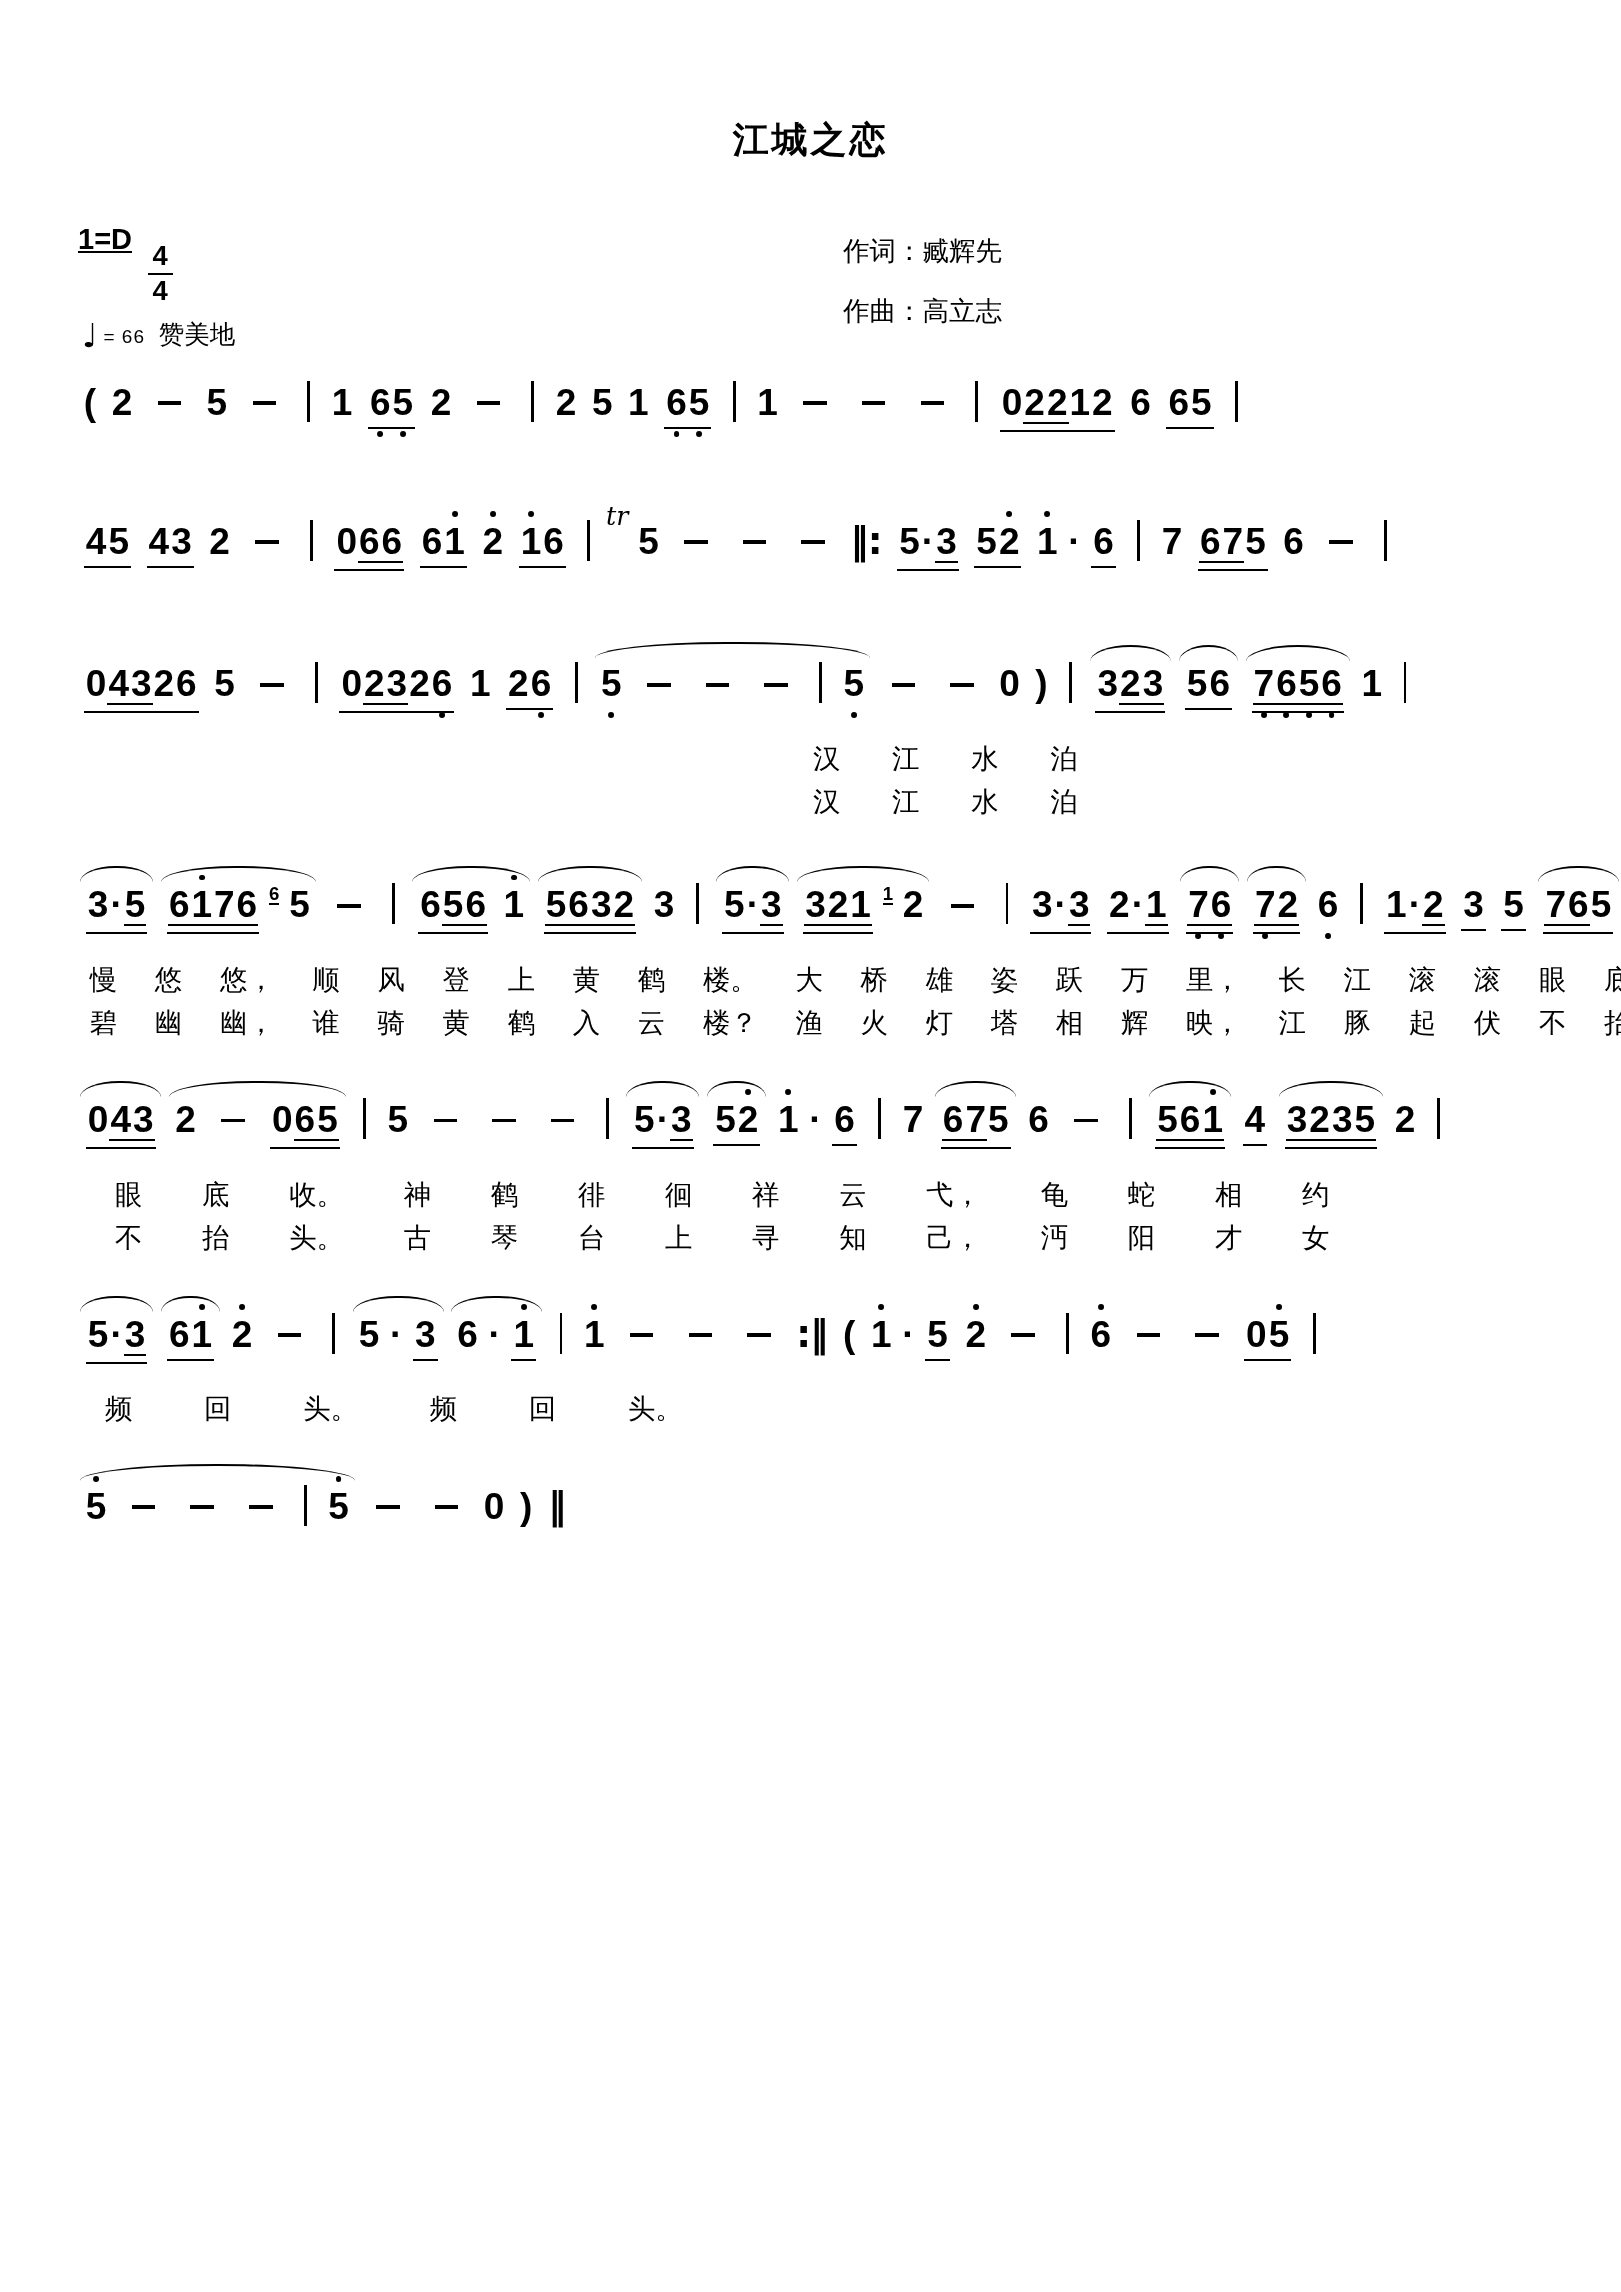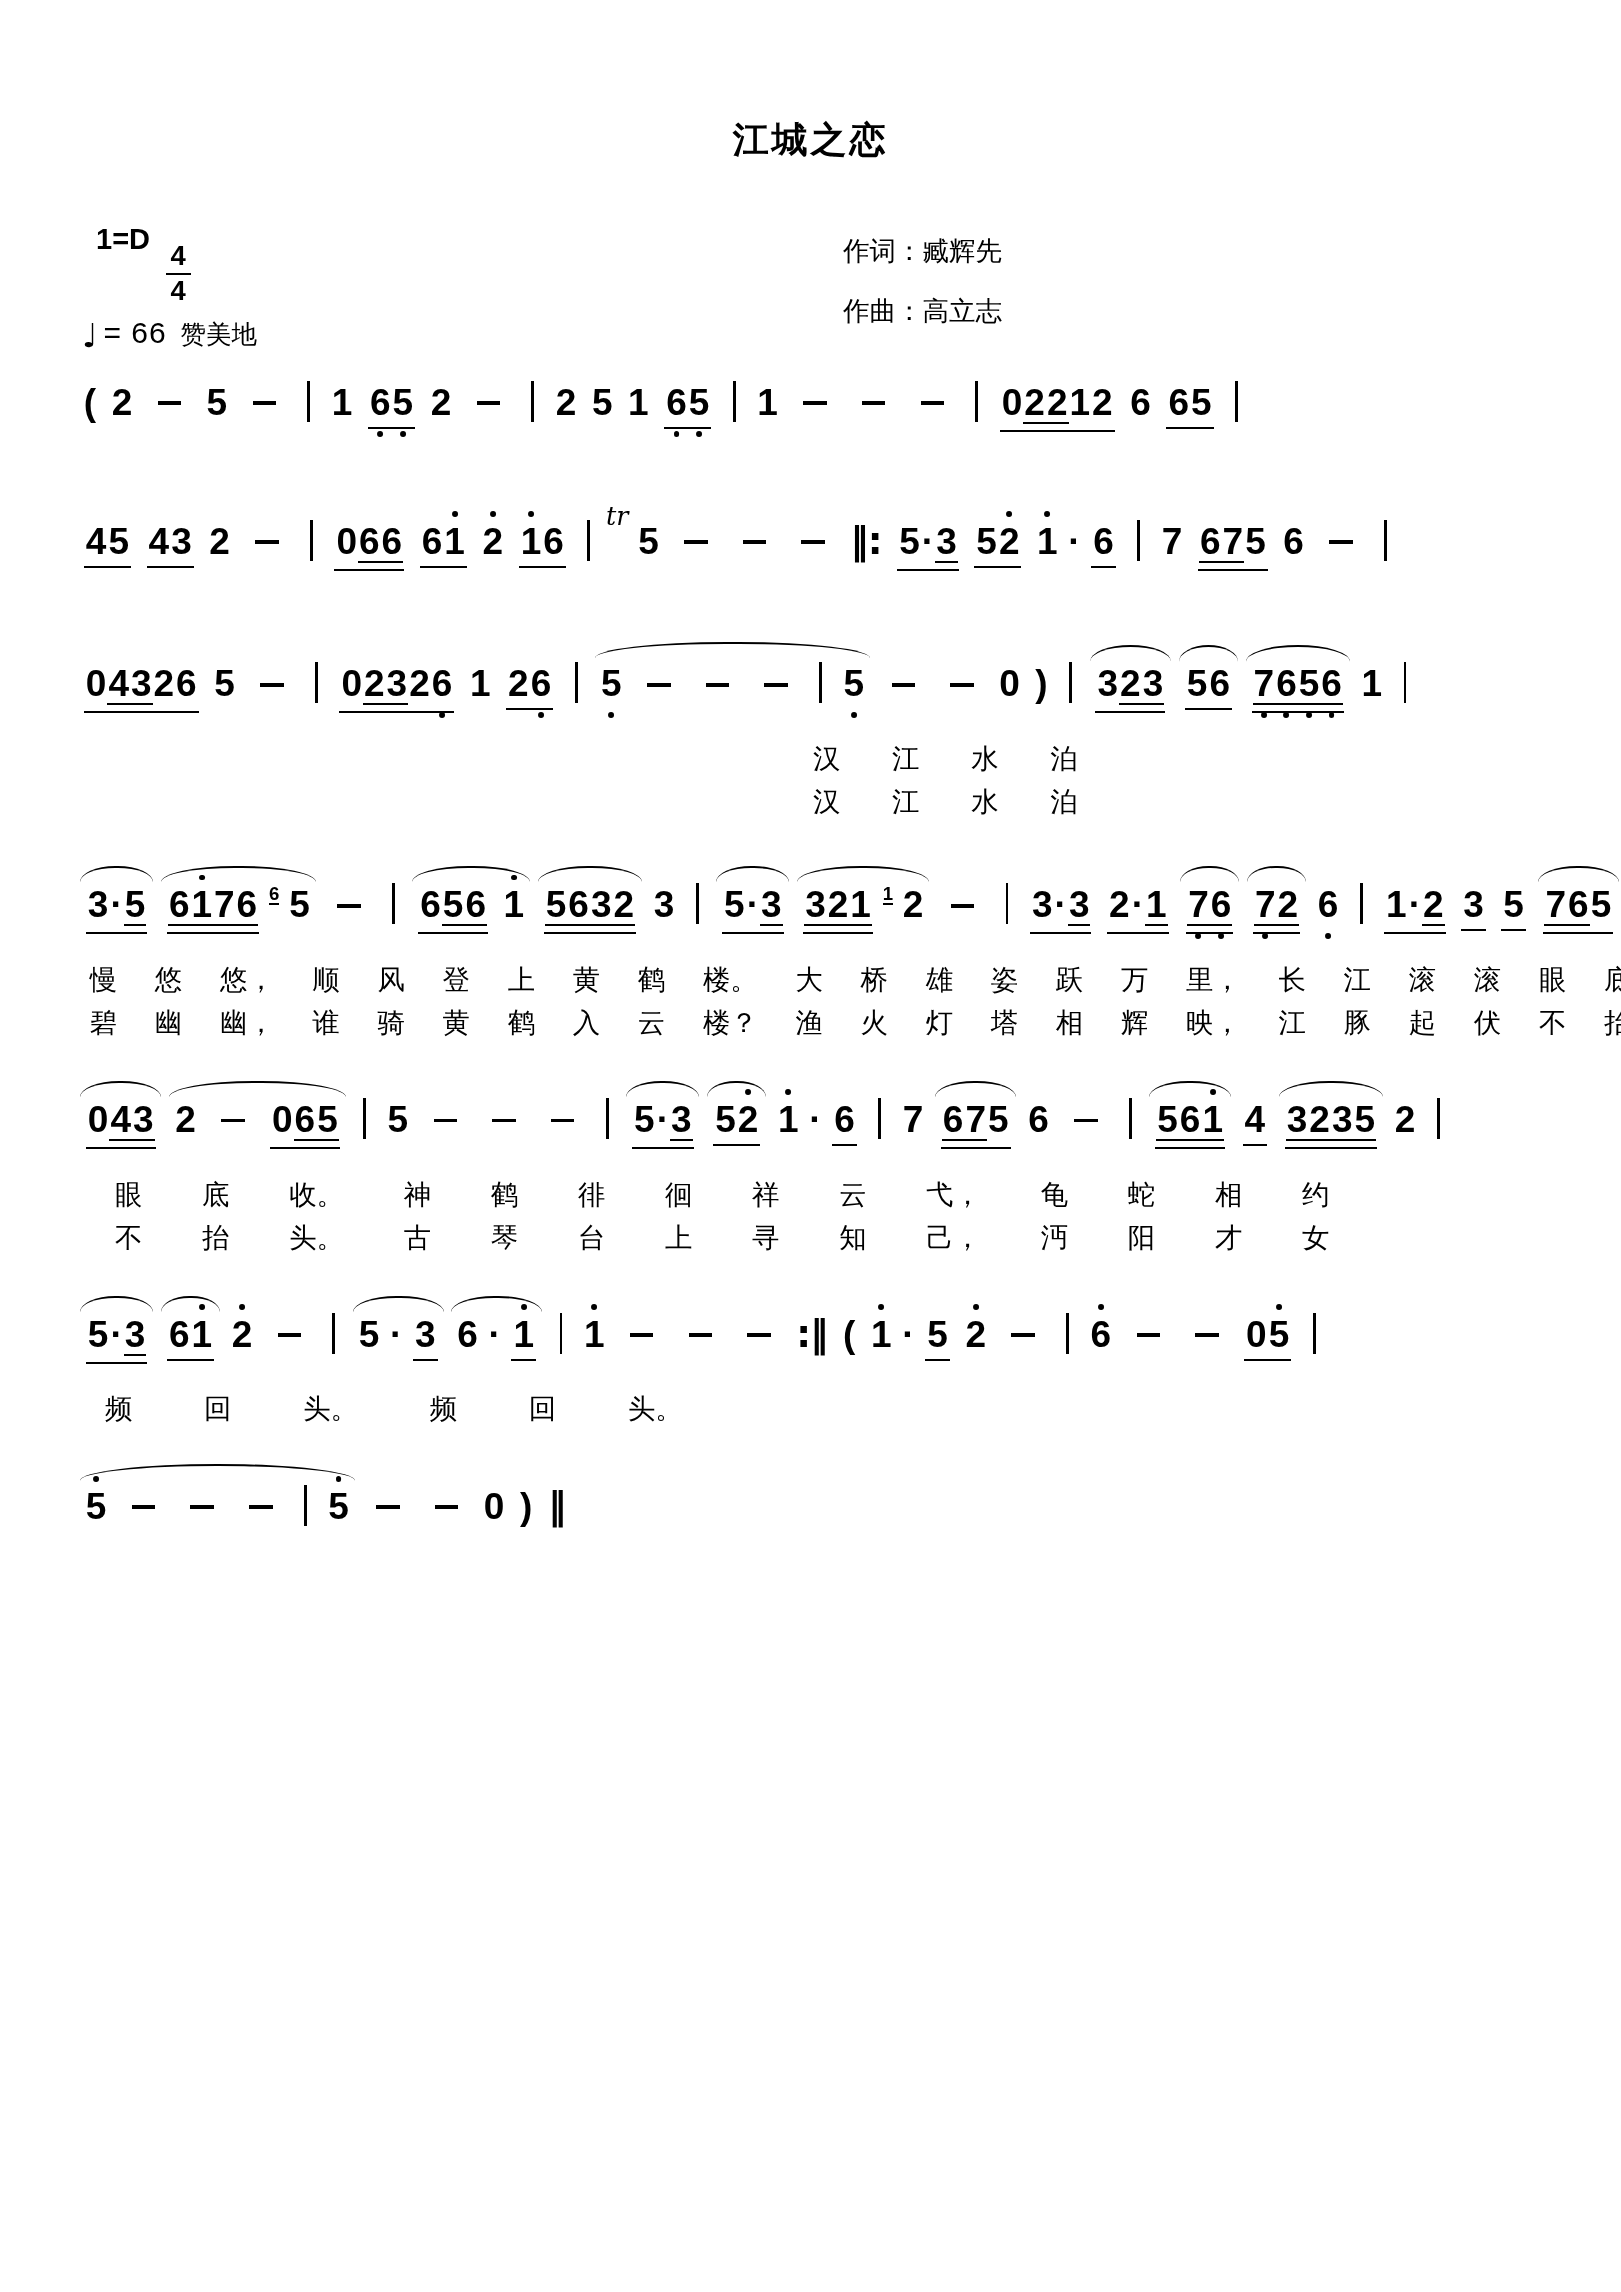--- a/index.html
+++ b/index.html
@@ -3,28 +3,28 @@
 <meta charset="utf-8">
 <style>
   html,body{margin:0;padding:0;background:#ffffff;color:#000;}
   body{width:1621px;height:2293px;font-family:"Liberation Sans","DejaVu Sans",sans-serif;overflow:hidden;}
   .page{position:relative;width:1621px;height:1753px;}
 
   
   .title{position:absolute;top:116px;left:0;width:100%;text-align:center;margin:0;
          font-size:36px;font-weight:bold;letter-spacing:2.9px;
          font-family:"DejaVu Sans","Liberation Sans",sans-serif;}
-  .keyrow{position:absolute;left:96px;top:223px;font-size:29px;font-weight:bold;white-space:nowrap;}
+  .keyrow{position:absolute;left:78px;top:223px;font-size:29px;font-weight:bold;white-space:nowrap;text-decoration:underline;}
   .frac{display:inline-flex;flex-direction:column;align-items:center;vertical-align:-15.7px;
         margin-left:15.7px;font-size:27.4px;font-weight:bold;line-height:1.05;}
   .frac .ft{padding:0 4.9px 2.9px;border-bottom:2.9px solid #000;}
   .frac .fb{padding-top:2px;}
   .temporow{position:absolute;left:82px;top:316px;font-size:26.5px;white-space:nowrap;}
   .qnote{font-size:33px;font-family:"DejaVu Sans",sans-serif;vertical-align:-3.9px;margin-right:5.9px;}
-  .tempo-mark{font-size:30px;letter-spacing:1px;}
+  .tempo-mark{font-size:19px;letter-spacing:1px;}
   .tempo-expr{font-size:25.5px;margin-left:13.7px;font-family:"DejaVu Serif",serif;}
   .credits{position:absolute;left:843px;top:221px;font-size:26.5px;line-height:2.25;
            font-family:"DejaVu Serif",serif;white-space:nowrap;}
 
   
   #score{position:absolute;left:76px;top:348px;width:1480px;}
   .system{margin-bottom:29px;}
   .sysrow{white-space:nowrap;padding:33px 0 15.7px 0;font-size:37px;font-weight:bold;line-height:1;}
   .sysrow span{display:inline-block;}
   .n{position:relative;margin:0 7.8px;}

